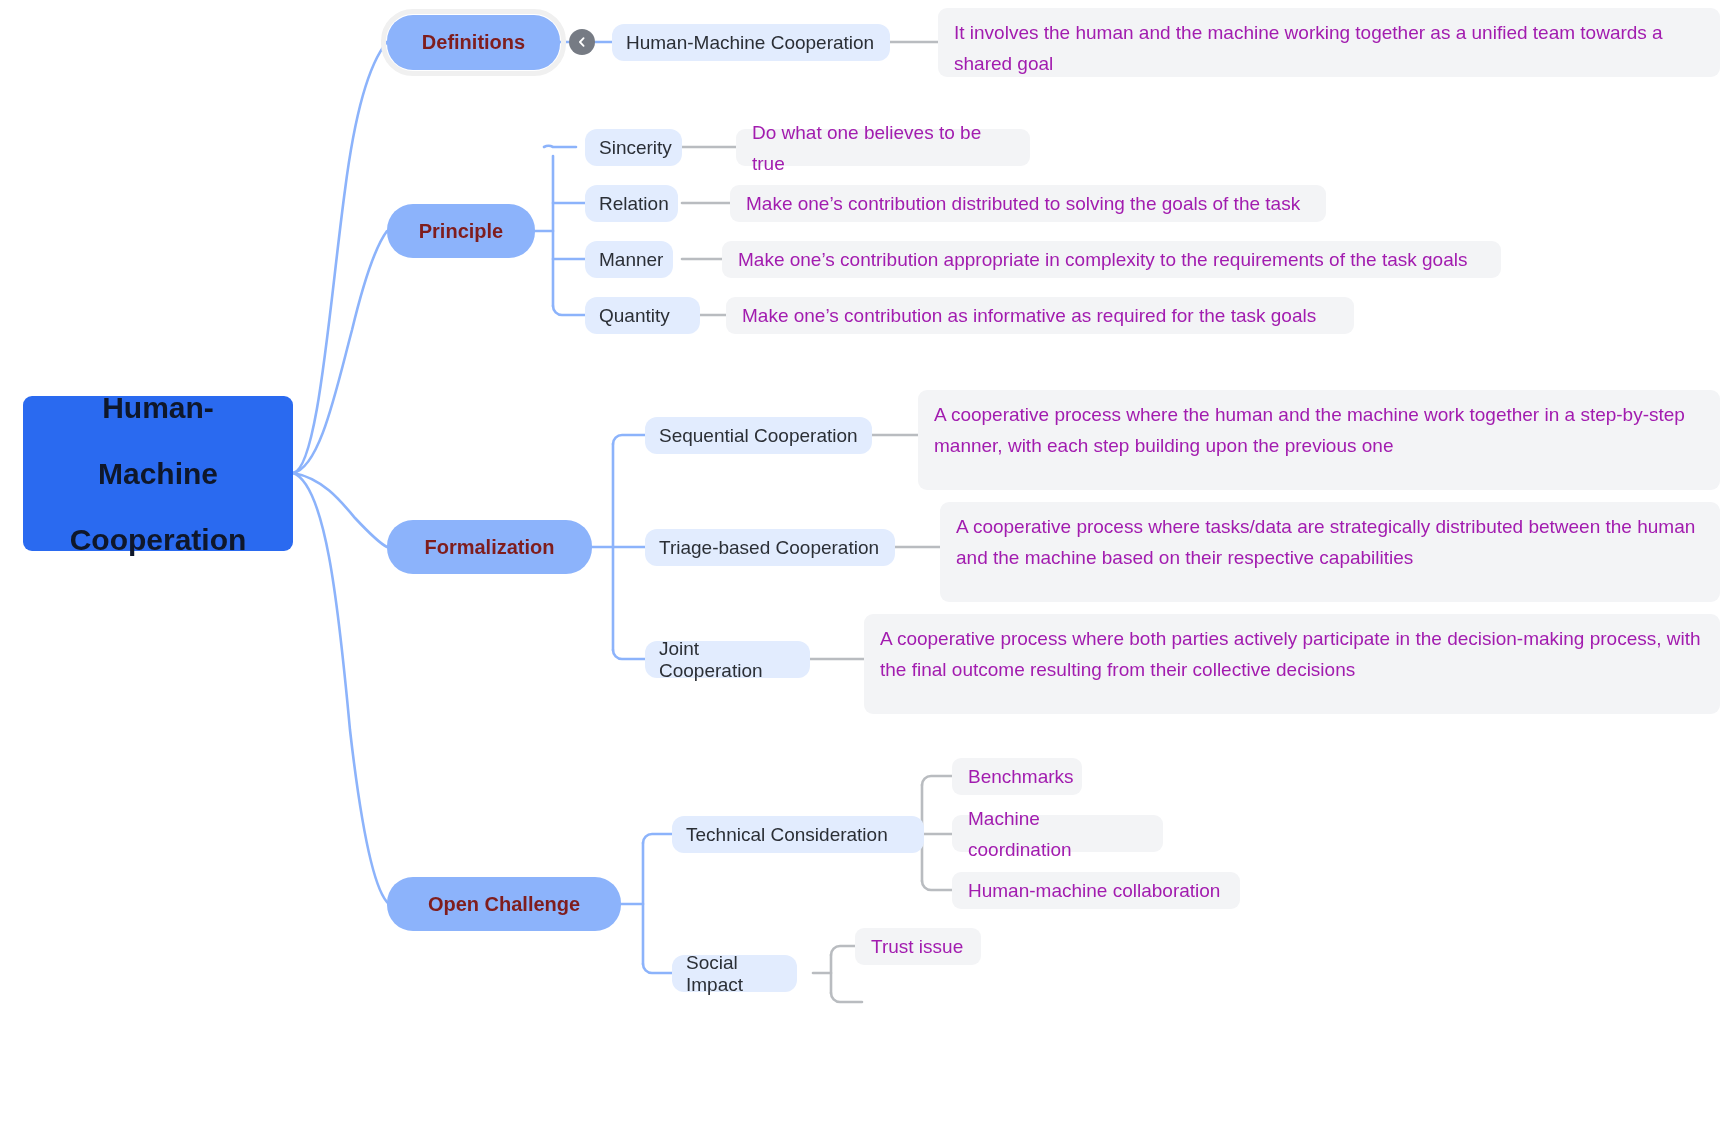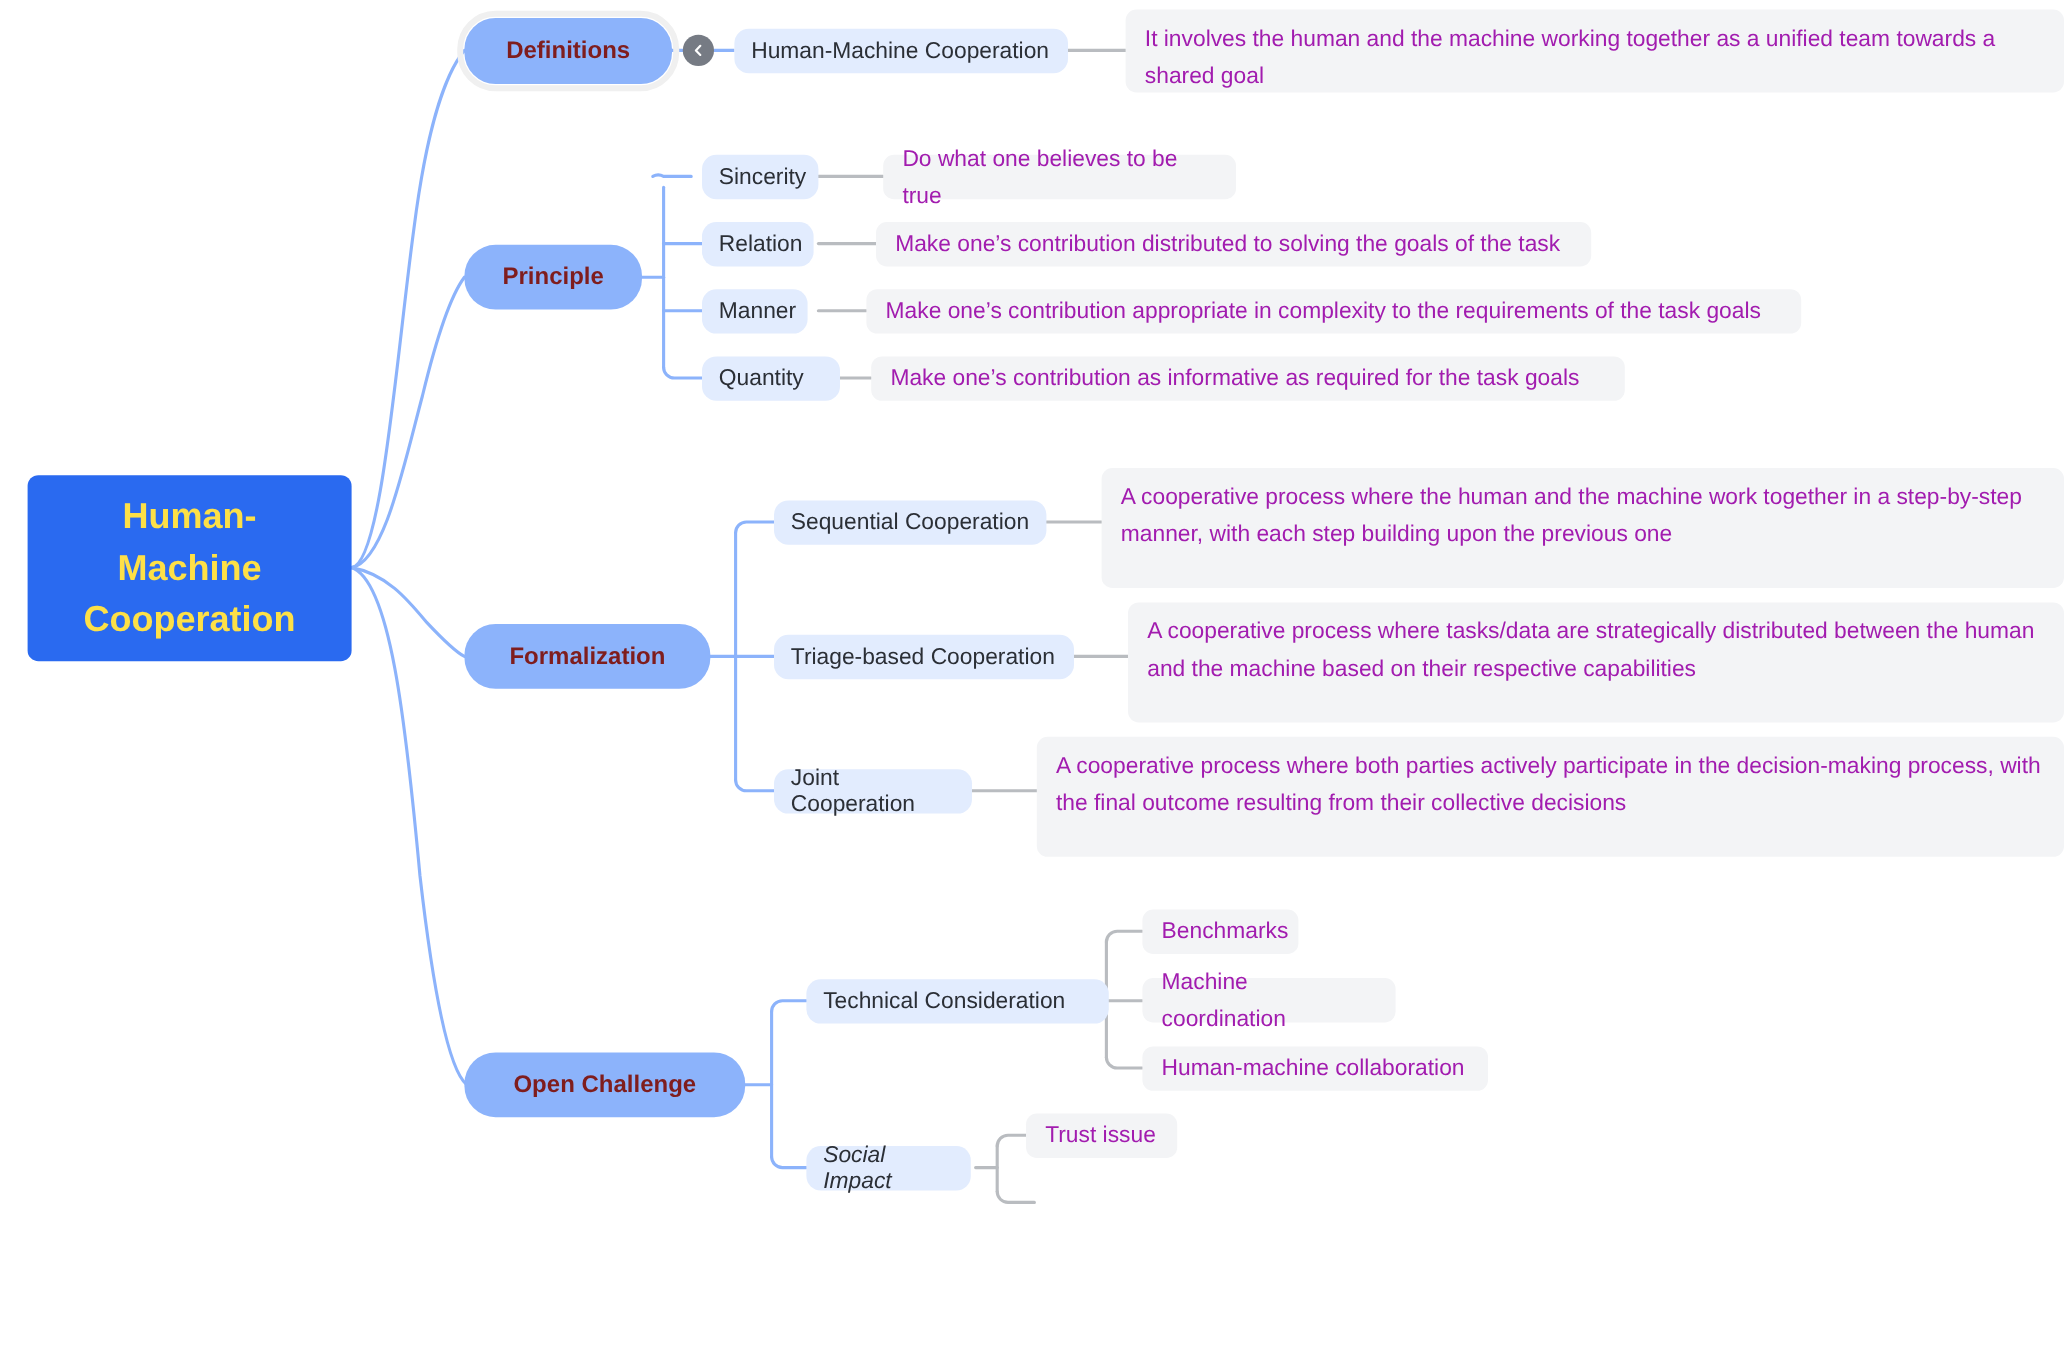--- a/index.html
+++ b/index.html
@@ -30,24 +30,24 @@
     position: absolute;
     box-sizing: border-box;
     display: flex;
     align-items: center;
     white-space: pre-wrap;
   }
 
   
   .n-root {
     background: #2a6af0;
-    color: #fde047;
+    color: #0f172a;
     font-size: 30px;
     font-weight: bold;
-    line-height: 43px;
+    line-height: 66px;
     border-radius: 9px;
     justify-content: center;
     text-align: center;
     padding: 0 14px;
   }
 
   
   .n-l2 {
     background: #8cb3fb;
     color: #7f1d1d;
@@ -267,21 +267,21 @@
   <div class="node n-l4 single" style="left:952px; top:758px; width:130px; height:37px;">
     <span>Benchmarks</span>
   </div>
   <div class="node n-l4 single" style="left:952px; top:815px; width:211px; height:37px;">
     <span>Machine coordination</span>
   </div>
   <div class="node n-l4 single" style="left:952px; top:872px; width:288px; height:37px;">
     <span>Human-machine collaboration</span>
   </div>
 
-  <div class="node n-l3" style="left:672px; top:955px; width:137px; height:37px;font-style:italic;">
+  <div class="node n-l3" style="left:672px; top:955px; width:125px; height:37px;">
     <span>Social Impact</span>
   </div>
 
   <div class="node n-l4 single" style="left:855px; top:928px; width:126px; height:37px;">
     <span>Trust issue</span>
   </div>
 
 </div>
 
 </body></html>

